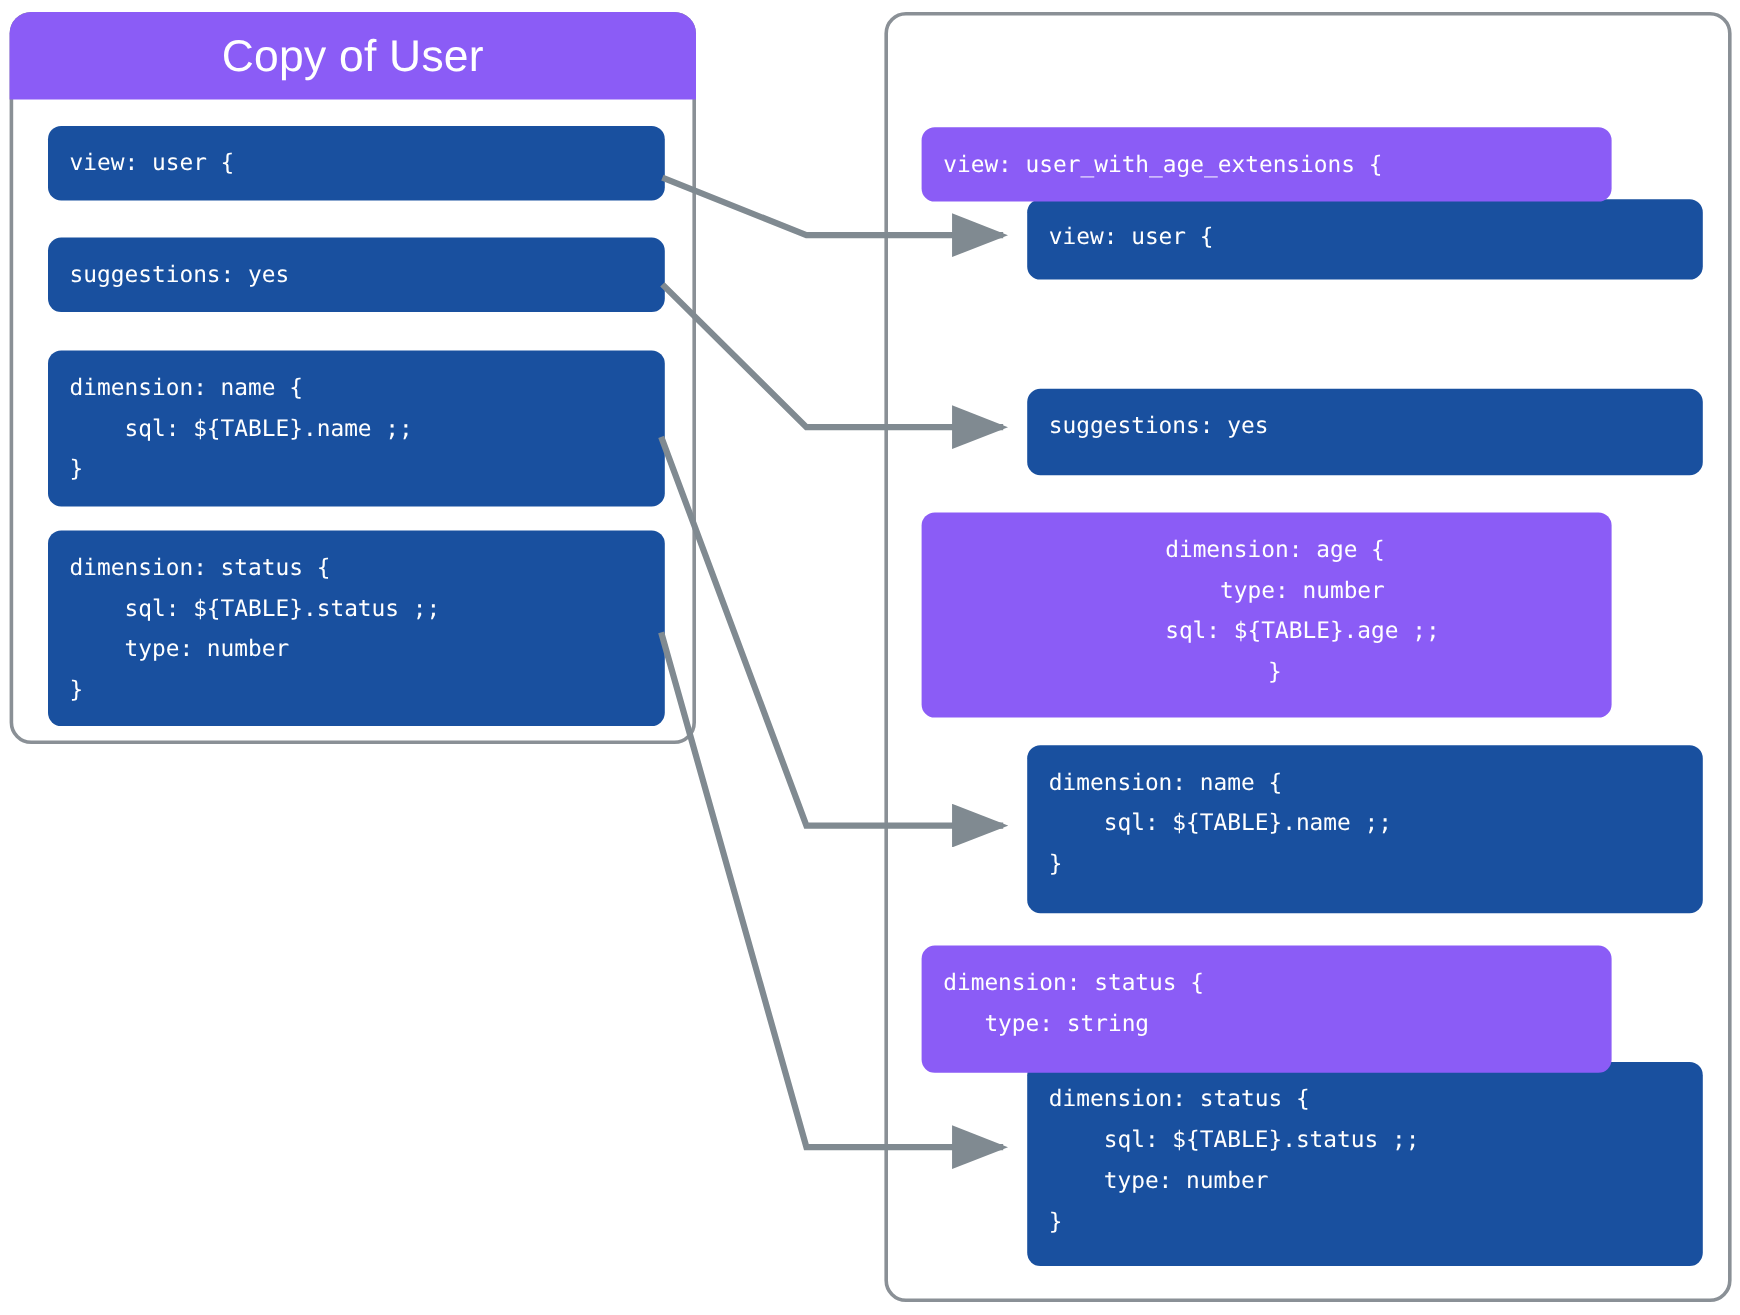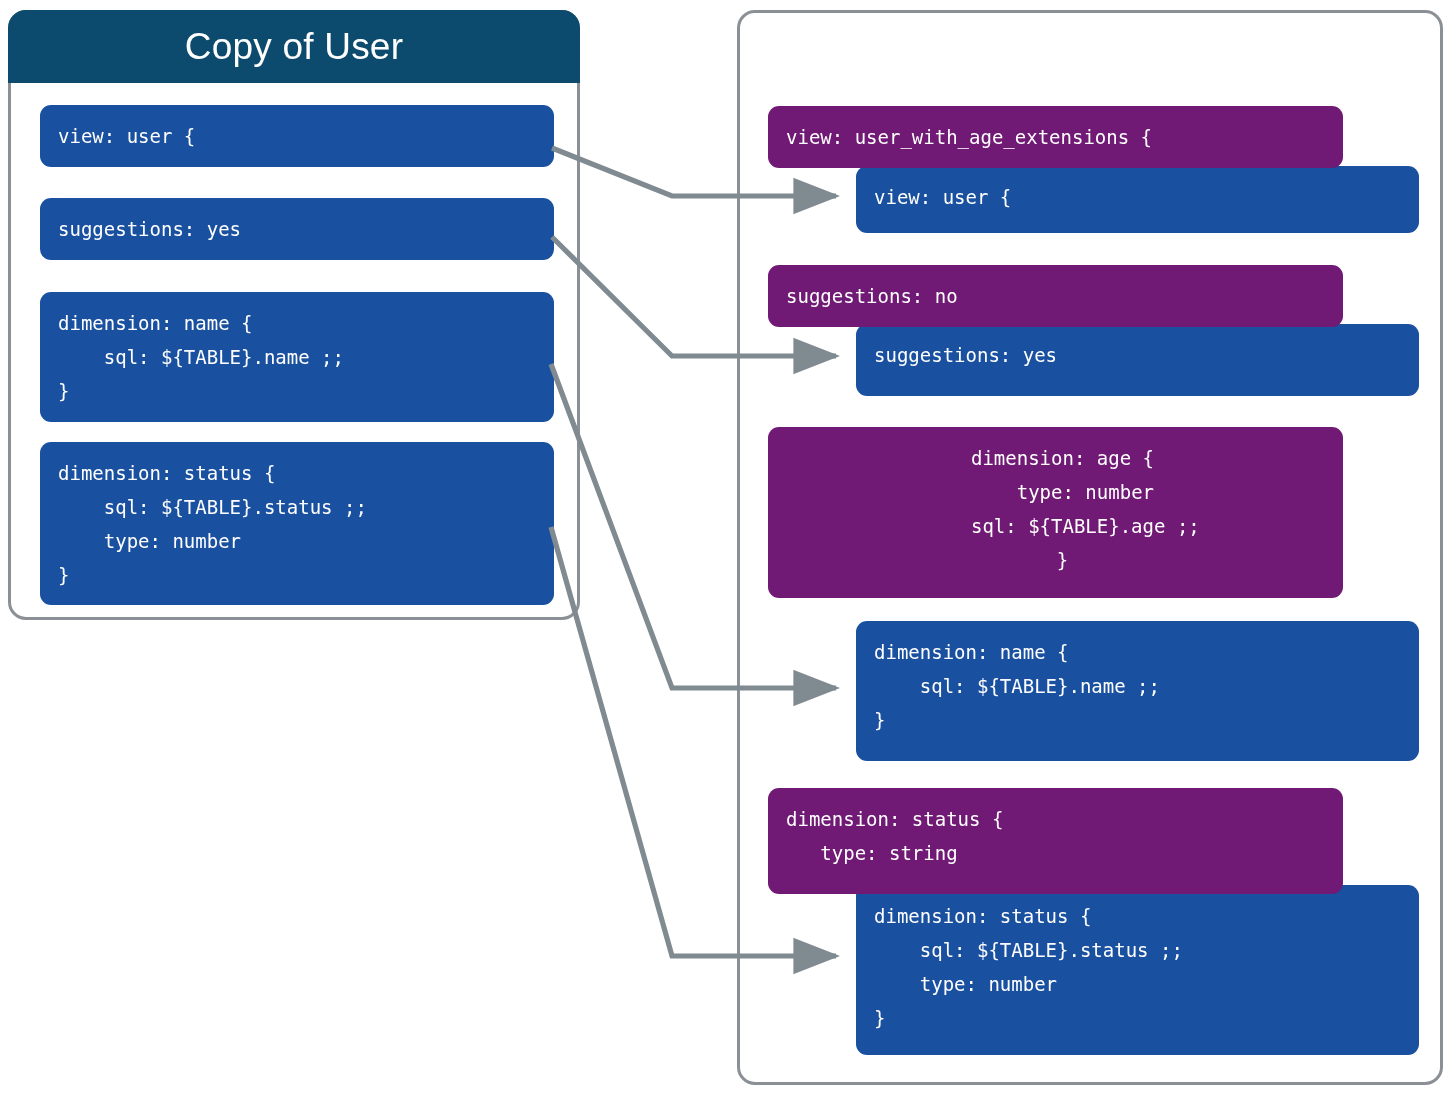--- a/index.html
+++ b/index.html
@@ -21,21 +21,21 @@
     position: absolute;
     background: #ffffff;
     border: 3px solid #8a9096;
     border-radius: 18px;
     box-sizing: border-box;
   }
   .panel-header {
     position: absolute;
     left: -3px;
     top: -3px;
-    background: #0c4a6e;
+    background: #8b5cf6;
     border-radius: 18px 18px 0 0;
     color: #ffffff;
     font-size: 37px;
     font-weight: 400;
     display: flex;
     align-items: center;
     justify-content: center;
     letter-spacing: 0.2px;
     box-sizing: border-box;
   }
@@ -53,21 +53,21 @@
     color: #ffffff;
     font-family: "DejaVu Sans Mono", "Liberation Mono", monospace;
     font-size: 19px;
     line-height: 34px;
     white-space: pre;
     box-sizing: border-box;
     padding: 14px 4px 14px 18px;
     overflow: hidden;
   }
   .block.dark  { background: #19509f; }
-  .block.light { background: #701a75; }
+  .block.light { background: #8b5cf6; }
 
   
   .layer-light { z-index: 5; }
   .layer-dark  { z-index: 4; }
 
   
   #arrows {
     position: absolute;
     left: 0; top: 0;
     width: 1450px;
@@ -111,21 +111,20 @@
     type: number
 }</div>
   </div>
 
   <div class="panel" id="panel-right">
 
     <div class="block dark layer-dark" style="left:116px; top:153px; width:563px; height:67px;">view: user {</div>
     <div class="block light layer-light" style="left:28px; top:93px; width:575px; height:62px;">view: user_with_age_extensions {</div>
 
     <div class="block dark layer-dark" style="left:116px; top:311px; width:563px; height:72px;">suggestions: yes</div>
-    <div class="block light layer-light" style="left:28px; top:252px; width:575px; height:62px;">suggestions: no</div>
 
     <div class="block light layer-light" style="left:28px; top:414px; width:575px; height:171px;text-align:center;">dimension: age {
     type: number
     sql: ${TABLE}.age ;;
 }</div>
 
     <div class="block dark layer-dark" style="left:116px; top:608px; width:563px; height:140px;">dimension: name {
     sql: ${TABLE}.name ;;
 }</div>
 

